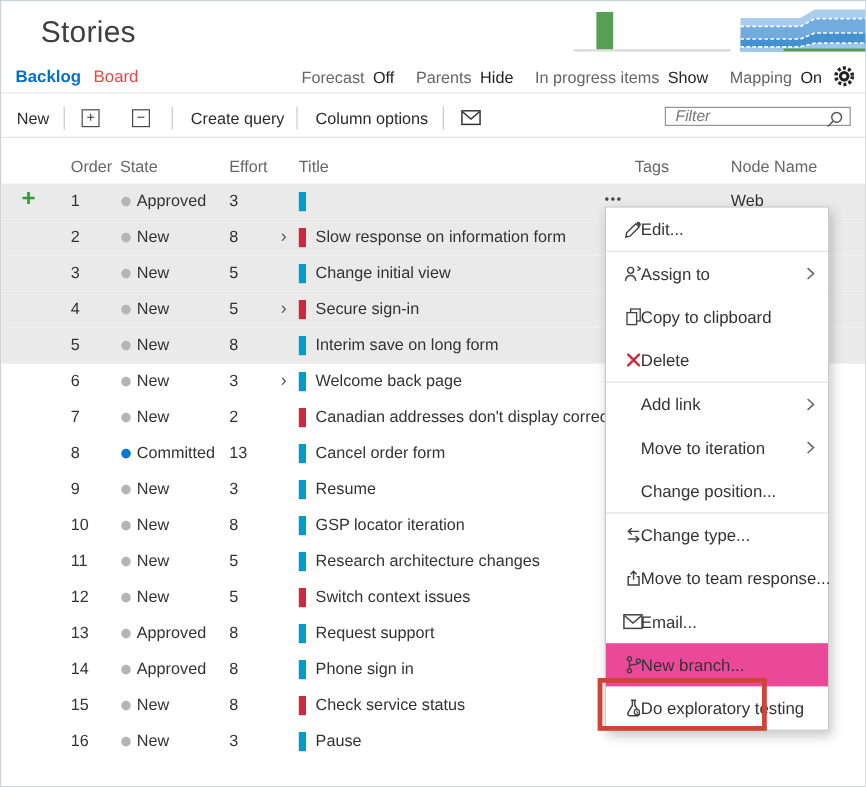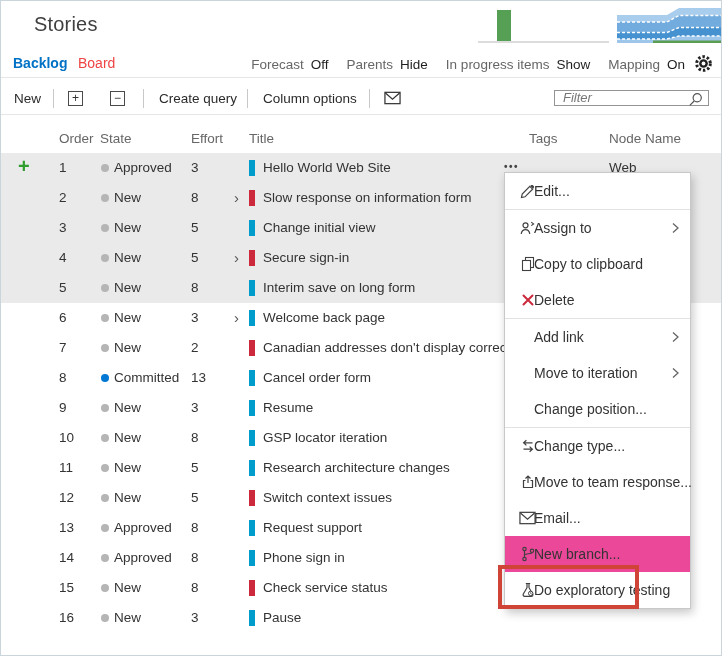--- a/index.html
+++ b/index.html
@@ -1,21 +1,21 @@
 <!DOCTYPE html>
 <html><head>
 <meta charset="utf-8">
 <style>
   *{margin:0;padding:0;box-sizing:border-box}
   html,body{background:#fff}
   body{font-family:"Liberation Sans","DejaVu Sans",sans-serif;color:#333}
   .page{position:relative;width:722px;height:656px;background:#fff;border:1px solid #c9d4db;overflow:hidden}
 
   
-  .page-title{position:absolute;left:33px;top:12px;font-size:20px;color:#3f3f3f;letter-spacing:.2px}
+  .page-title{position:absolute;left:33px;top:12px;font-size:25px;color:#3f3f3f;letter-spacing:.2px}
   .velocity{position:absolute;left:477px;top:7px;width:131px;height:35px;cursor:pointer}
   .velocity .base{position:absolute;left:0;right:0;bottom:0;height:2px;background:#dcdcdc}
   .velocity .bar{position:absolute;left:19px;bottom:2px;width:14px;height:31px;background:#55a055}
   .cfd{position:absolute;left:616px;top:5px;cursor:pointer}
 
   
   .tab-backlog{position:absolute;left:12px;top:54px;font-size:14px;font-weight:bold;color:#0072c6;cursor:pointer}
   .tab-board{position:absolute;left:77px;top:54px;font-size:14px;color:#ef4444;cursor:pointer}
   .toggles{position:absolute;right:36px;top:56px;display:flex;gap:18px;align-items:center;font-size:13.5px;white-space:nowrap}
   .tg{display:flex;align-items:center}
@@ -167,21 +167,20 @@
   <div class="rows">
 
       <div class="row sel-true">
         <span class="c-plus">+</span>
         <span class="c-order">1</span>
         <span class="c-dot dot-gray"></span>
         <span class="c-state">Approved</span>
         <span class="c-effort">3</span>
 
         <span class="c-bar bar-story"></span>
-        <span class="c-title">Hello World Web Site</span>
         <span class="c-more">•••</span>
         <span class="c-node">Web</span>
       </div>
 
       <div class="row sel-true">
 
         <span class="c-order">2</span>
         <span class="c-dot dot-gray"></span>
         <span class="c-state">New</span>
         <span class="c-effort">8</span>

